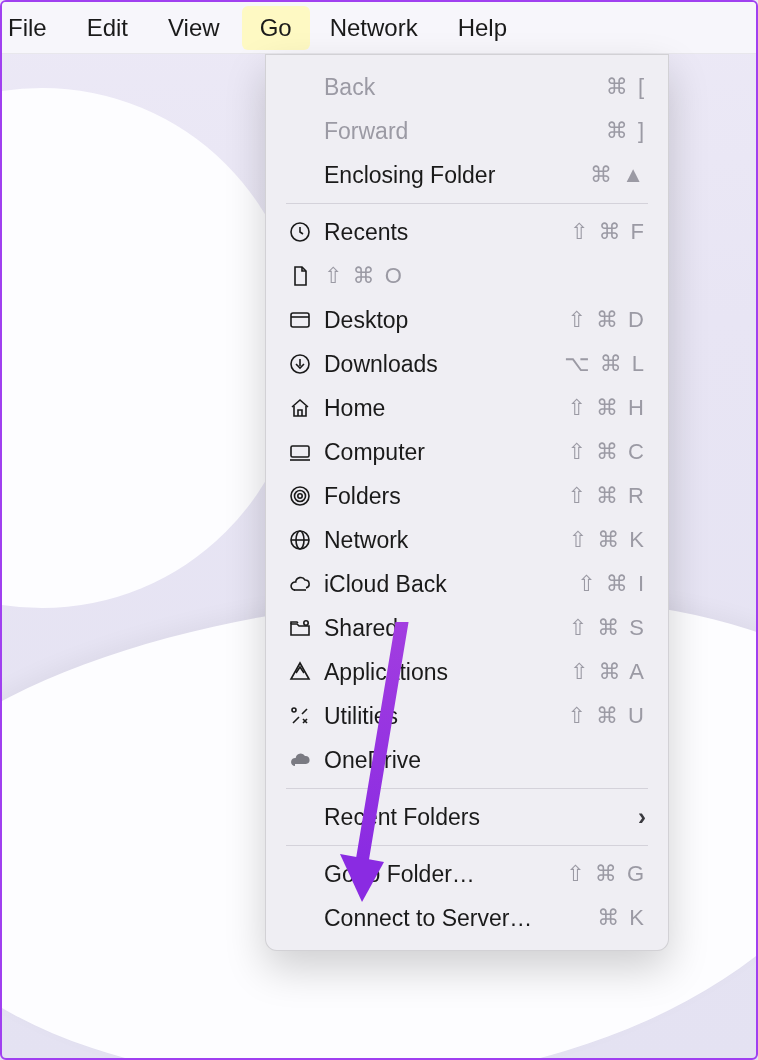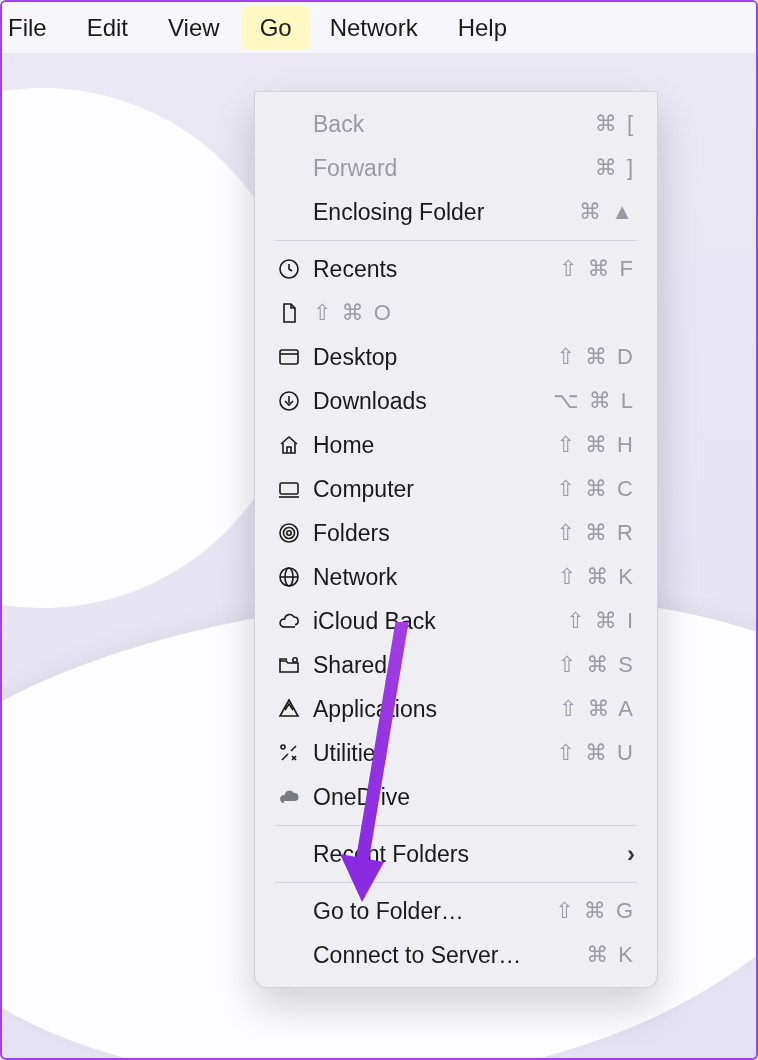--- a/index.html
+++ b/index.html
@@ -60,32 +60,31 @@
   }
   .menubar .menu-item.active {
     background: #fef9c3;
   }
   .menubar .menu-item.first { padding-left: 4px; padding-right:18px; }
   .menubar .menu-item:nth-child(5){padding-left:16px;}
 
   
   .dropdown {
     position: absolute;
-    left: 252px;
+    left: 263px;
     top: 52px;
     width: 404px;
     background: #efeef3;
     border: 1px solid rgba(0,0,0,0.12);
     border-radius: 0 0 12px 12px;
     box-shadow: 0 18px 40px rgba(0,0,0,0.18);
     padding: 10px 0 10px 0;
     z-index: 3;
     font-size: 23px;
     color: #1a1a1a;
-    margin-top: 37px;
   }
   .dropdown .row {
     display: flex;
     align-items: center;
     padding: 8px 22px 8px 22px;
     min-height: 44px;
   }
   .dropdown .row.disabled { color: #9b9aa4; }
   .dropdown .row .icon {
     width: 36px;

